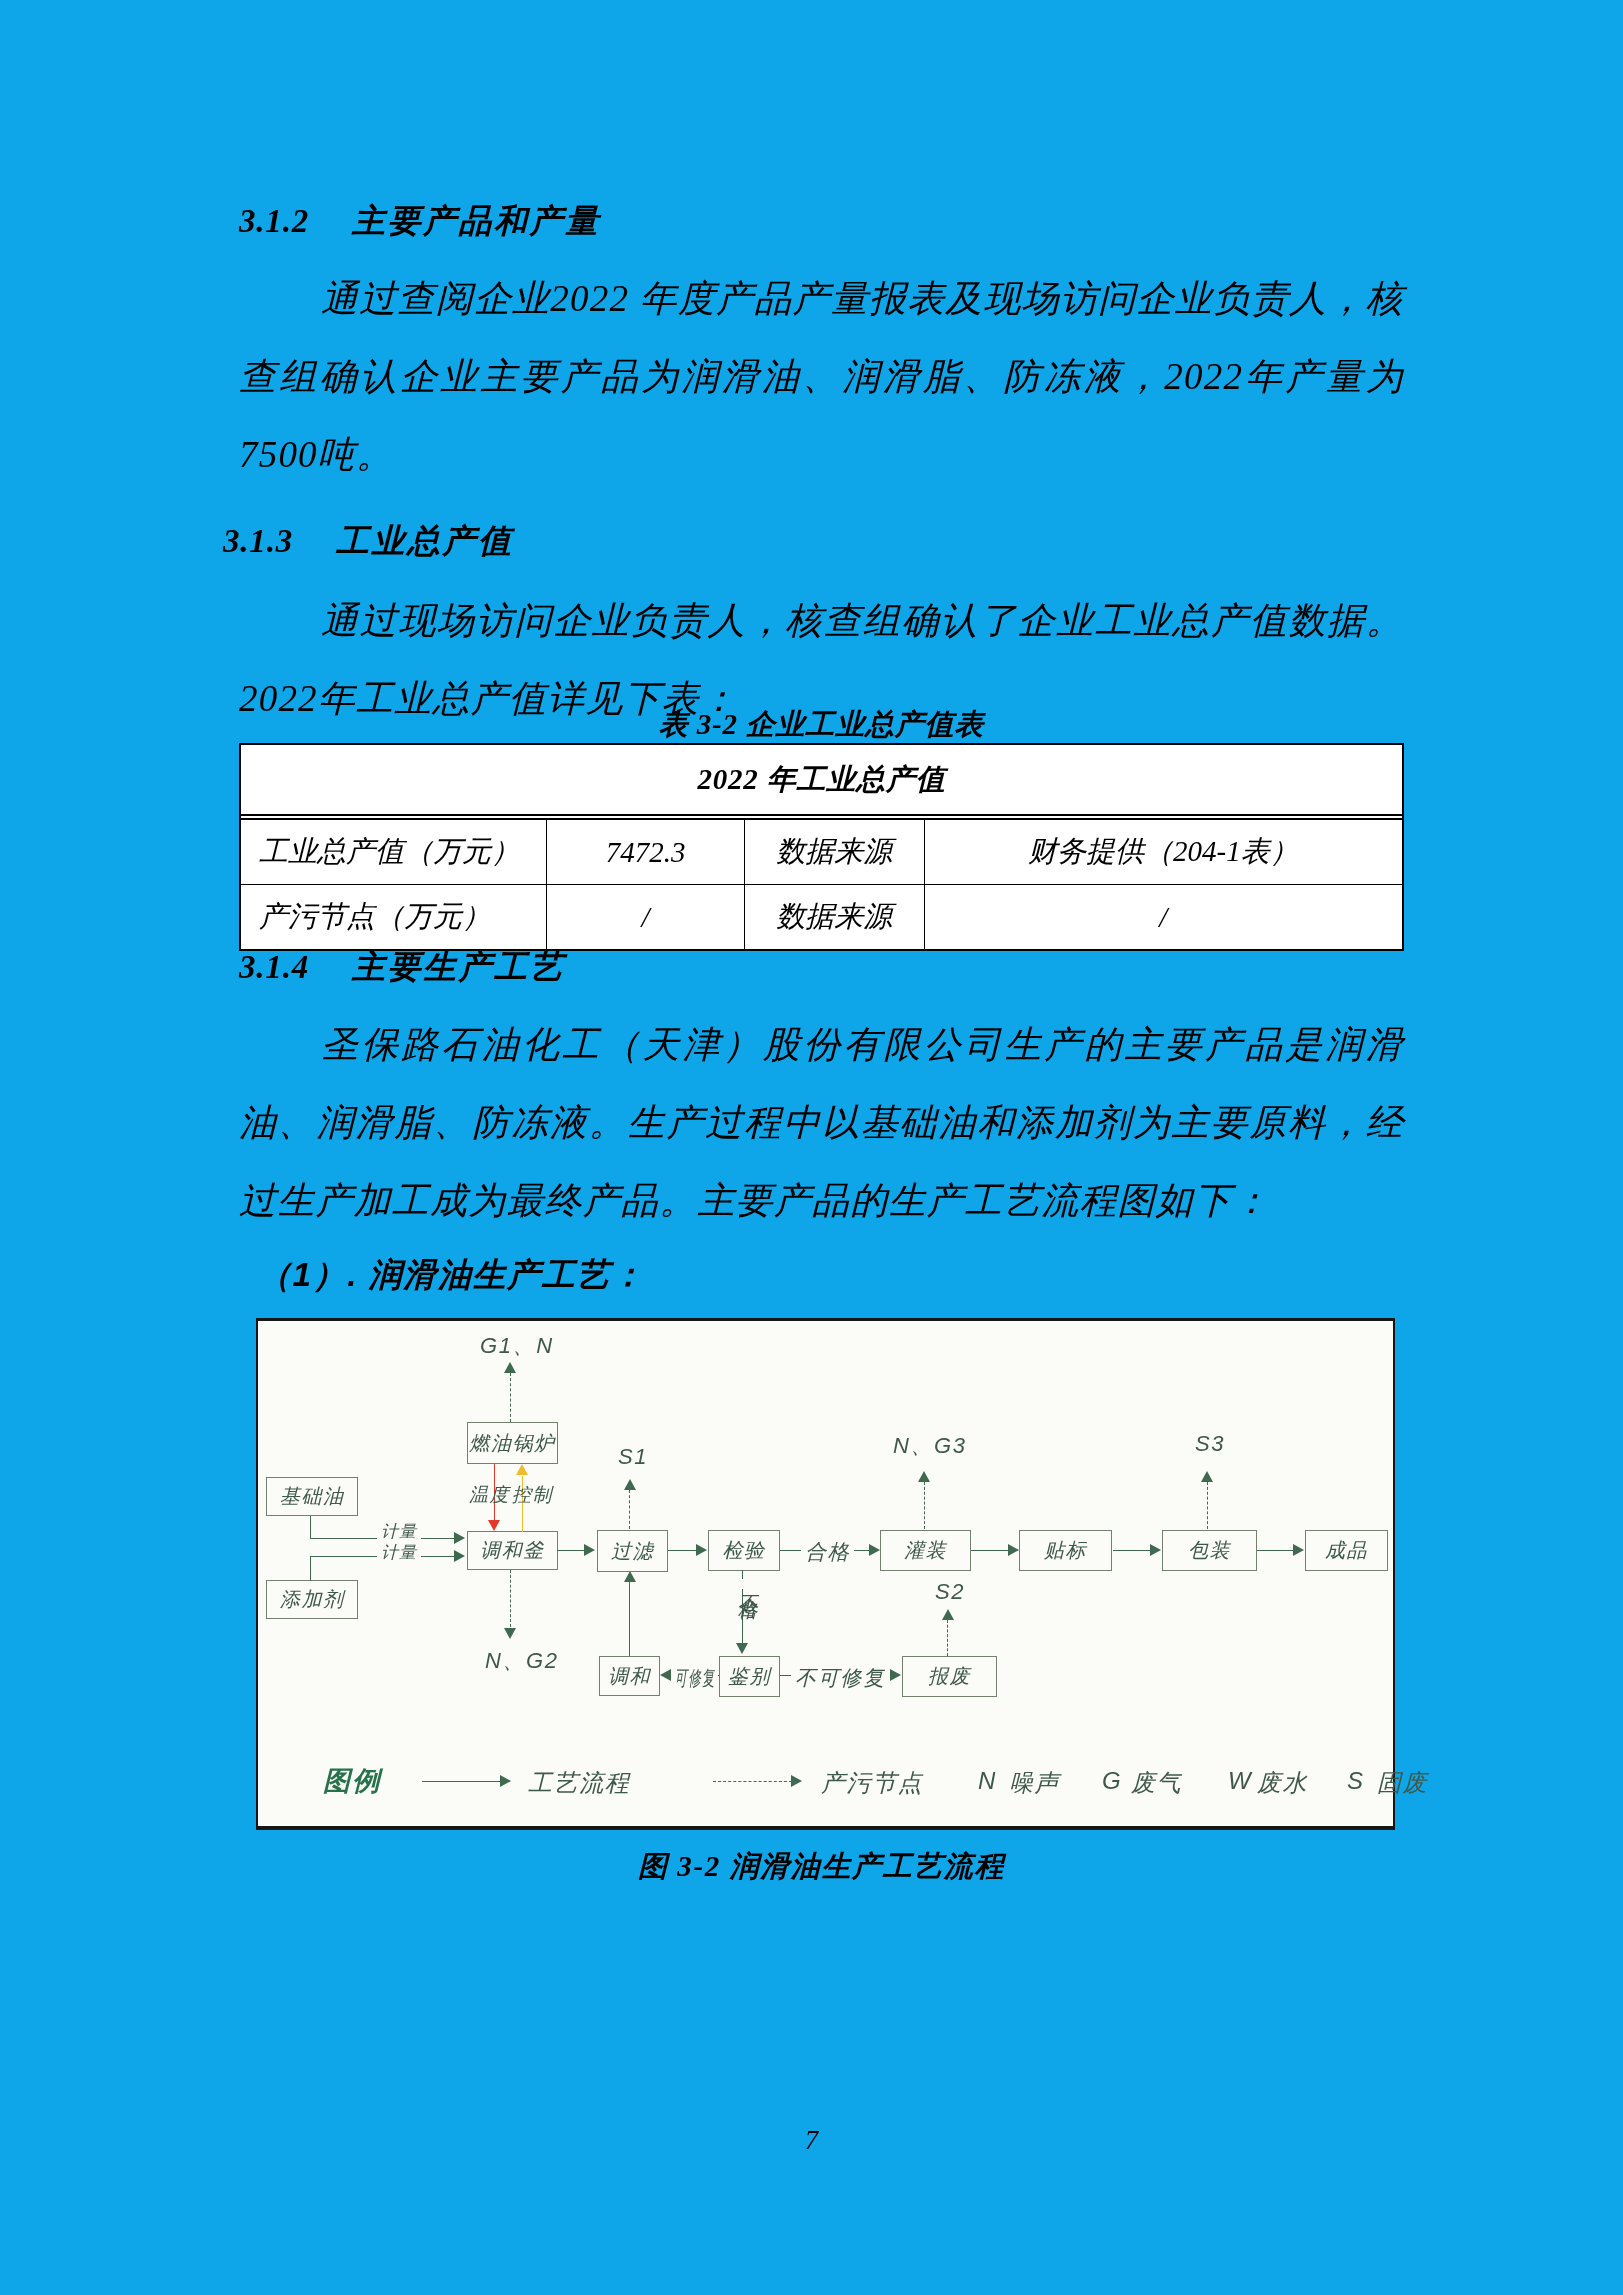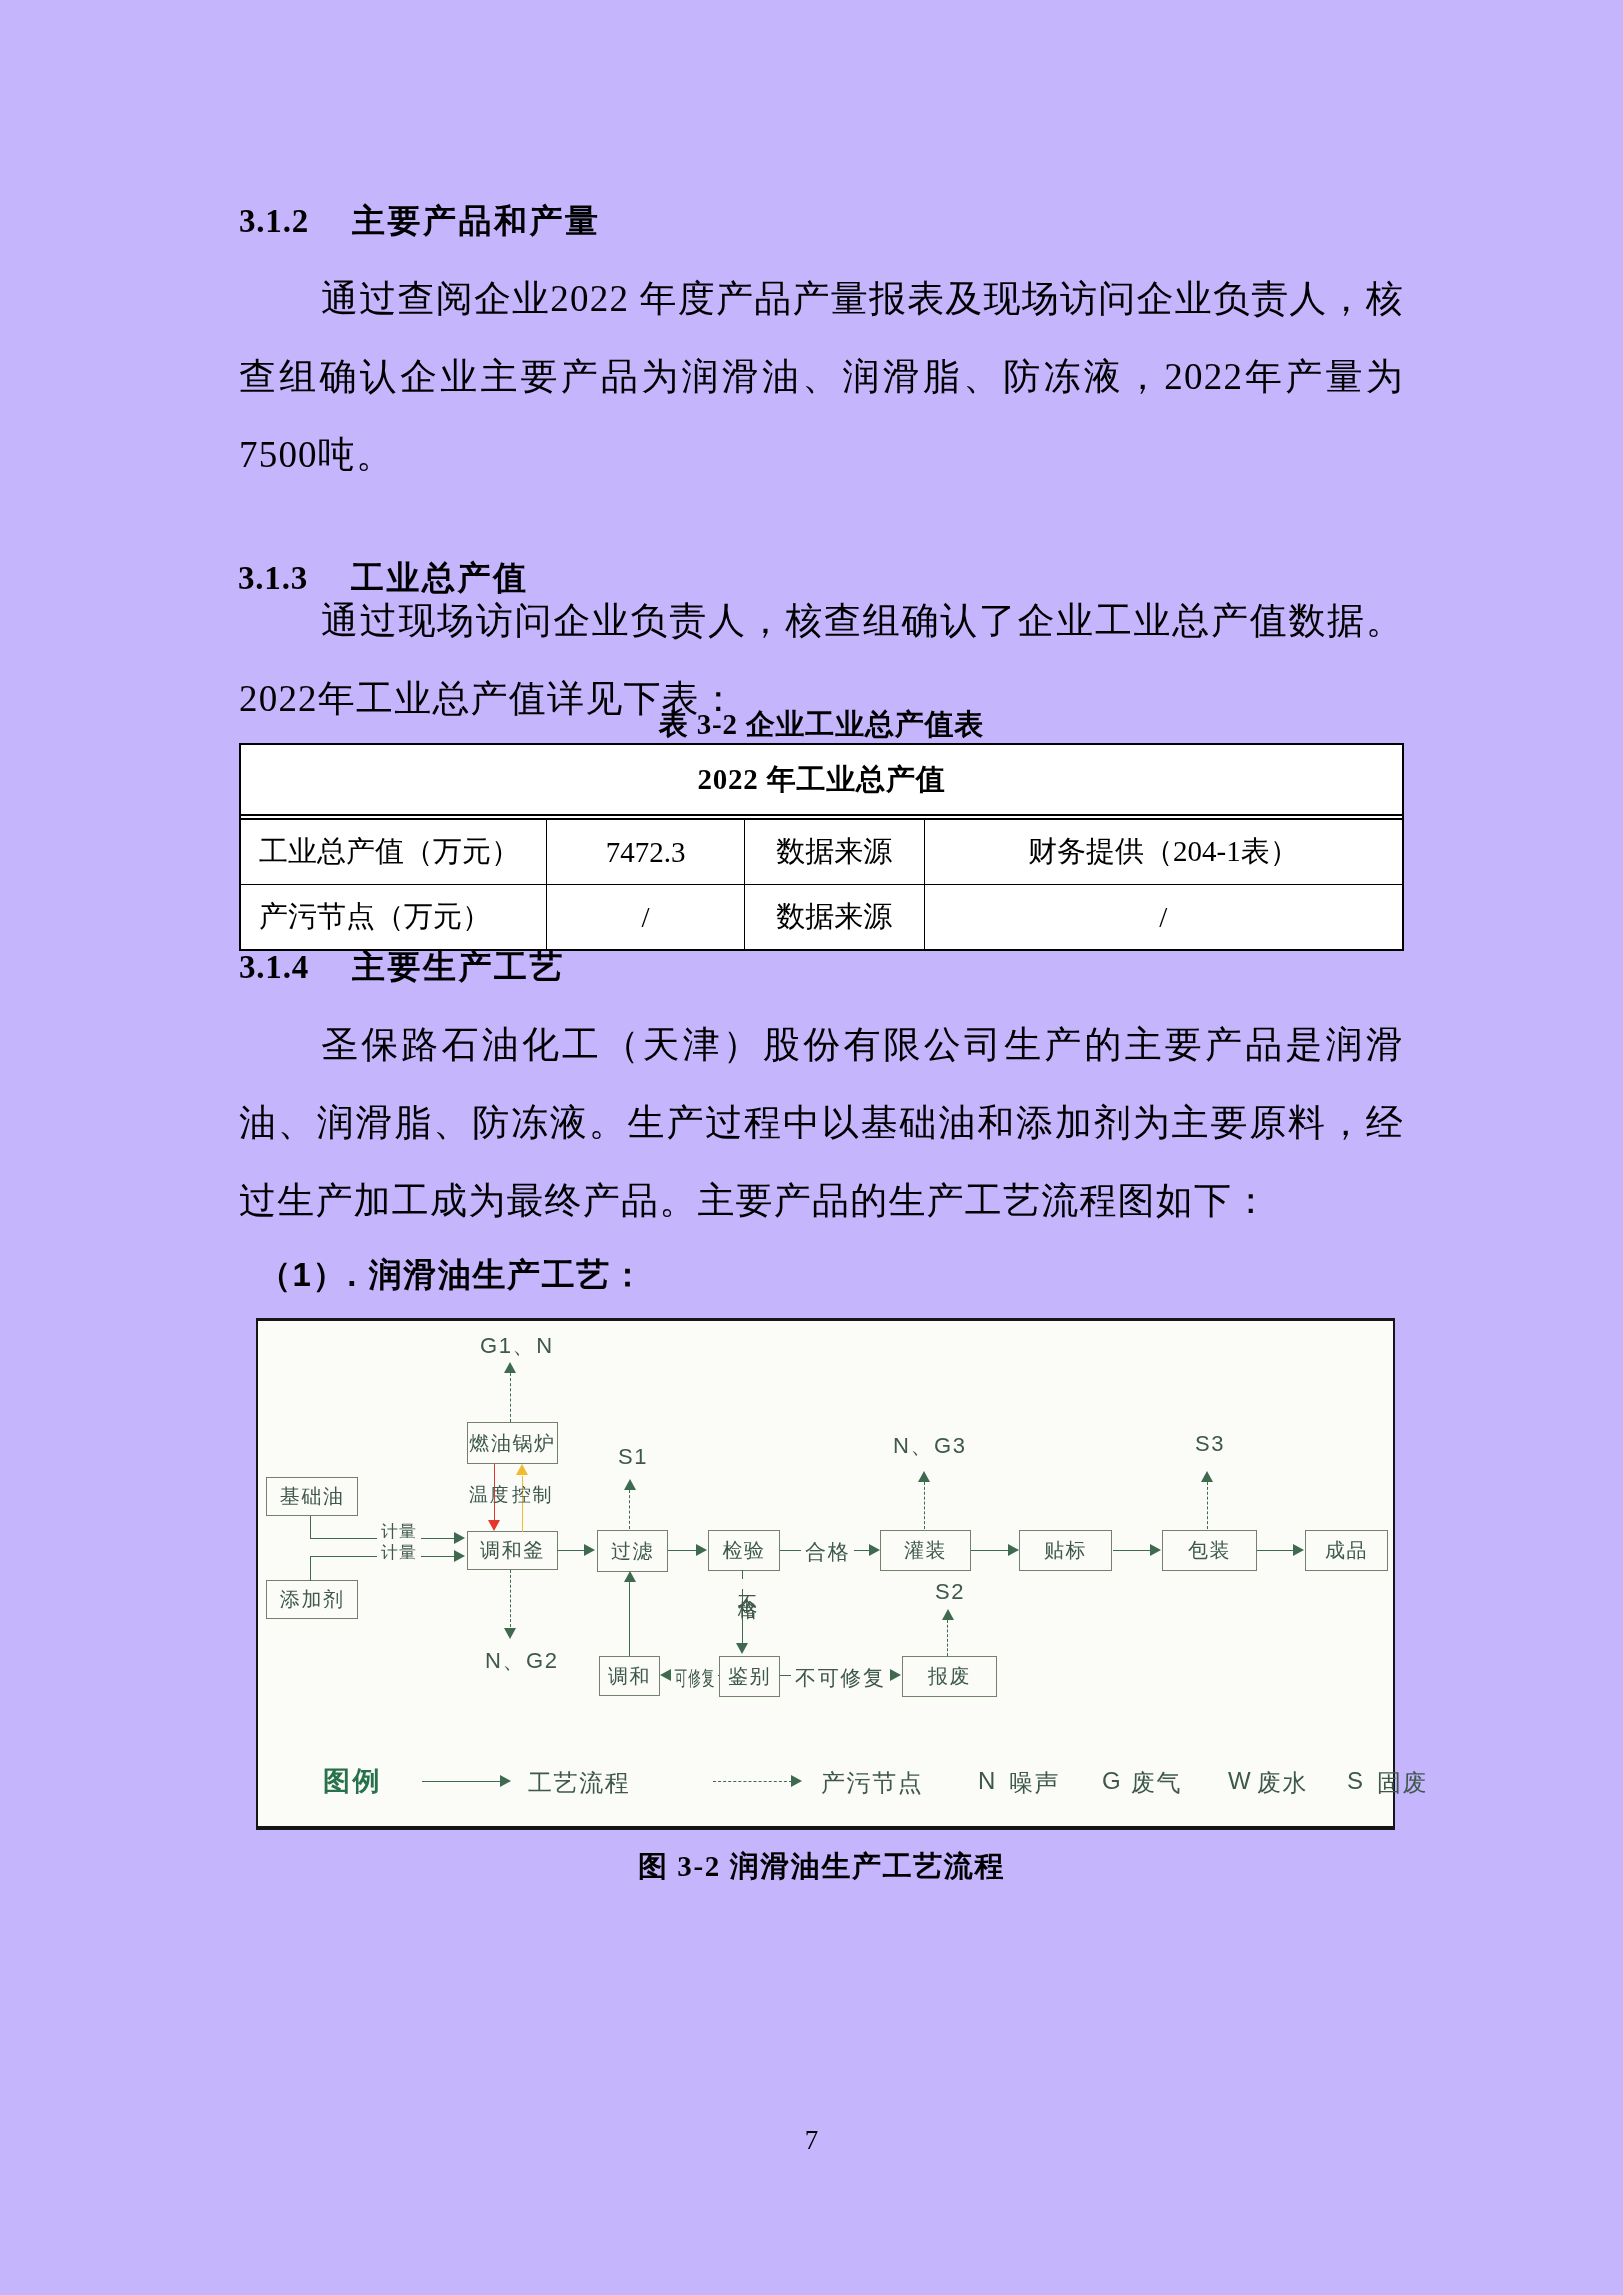--- a/index.html
+++ b/index.html
@@ -6,22 +6,22 @@
     --flow:#3f6a50;       
     --flowtxt:#3e584a;    
     --boxbd:#73806e;      
     --legend:#27724a;     
     --red:#e4362b;
     --yellow:#f0bc2e;
     --panelbg:#fbfbf8;
   }
   html,body{margin:0;padding:0;background:#ffffff;}
   #page{
-    position:relative;width:1623px;height:2295px;background:#c4b5fd;
-    font-family:"Liberation Serif","DejaVu Serif",serif;color:#000;overflow:hidden;
+    position:relative;width:1623px;height:2295px;background:#0ea5e9;
+    font-family:"Liberation Serif","DejaVu Serif",serif;color:#000;overflow:hidden;font-style:italic;
   }
   .abs{position:absolute;}
   .heading{font-weight:bold;font-size:33px;line-height:1.1;white-space:nowrap;}
   .heading .num{font-family:"Liberation Serif","DejaVu Serif",serif;margin-right:43px;letter-spacing:0.8px;}
   .heading .ttl{font-family:"Liberation Sans","DejaVu Sans",sans-serif;letter-spacing:2.5px;}
   .para{
     width:1165px;font-size:37px;line-height:78px;letter-spacing:1.2px;
     text-align:justify;text-align-last:left;
   }
   .indent{text-indent:82px;}
@@ -77,21 +77,21 @@
 </head>
 <body>
 
 <div id="page">
 
   <div class="abs heading" style="left:239px;top:203px;">
     <span class="num">3.1.2</span><span class="ttl">主要产品和产量</span>
   </div>
   <div class="abs para indent" style="left:239px;top:260px;">通过查阅企业2022 年度产品产量报表及现场访问企业负责人，核查组确认企业主要产品为润滑油、润滑脂、防冻液，2022年产量为7500吨。</div>
 
-  <div class="abs heading" style="left:238px;top:523px;margin-top:37px;">
+  <div class="abs heading" style="left:223px;top:523px;">
     <span class="num">3.1.3</span><span class="ttl">工业总产值</span>
   </div>
   <div class="abs para indent" style="left:239px;top:582px;">通过现场访问企业负责人，核查组确认了企业工业总产值数据。2022年工业总产值详见下表：</div>
 
   <div class="abs tbl-caption" style="left:239px;top:705px;">表  3-2  企业工业总产值表</div>
   <div class="abs tbl" style="left:239px;top:743px;">
     <div class="tbl-header">2022 年工业总产值</div>
     <div class="tbl-row">
       <div class="cell c1">工业总产值（万元）</div>
       <div class="cell c2">7472.3</div>

